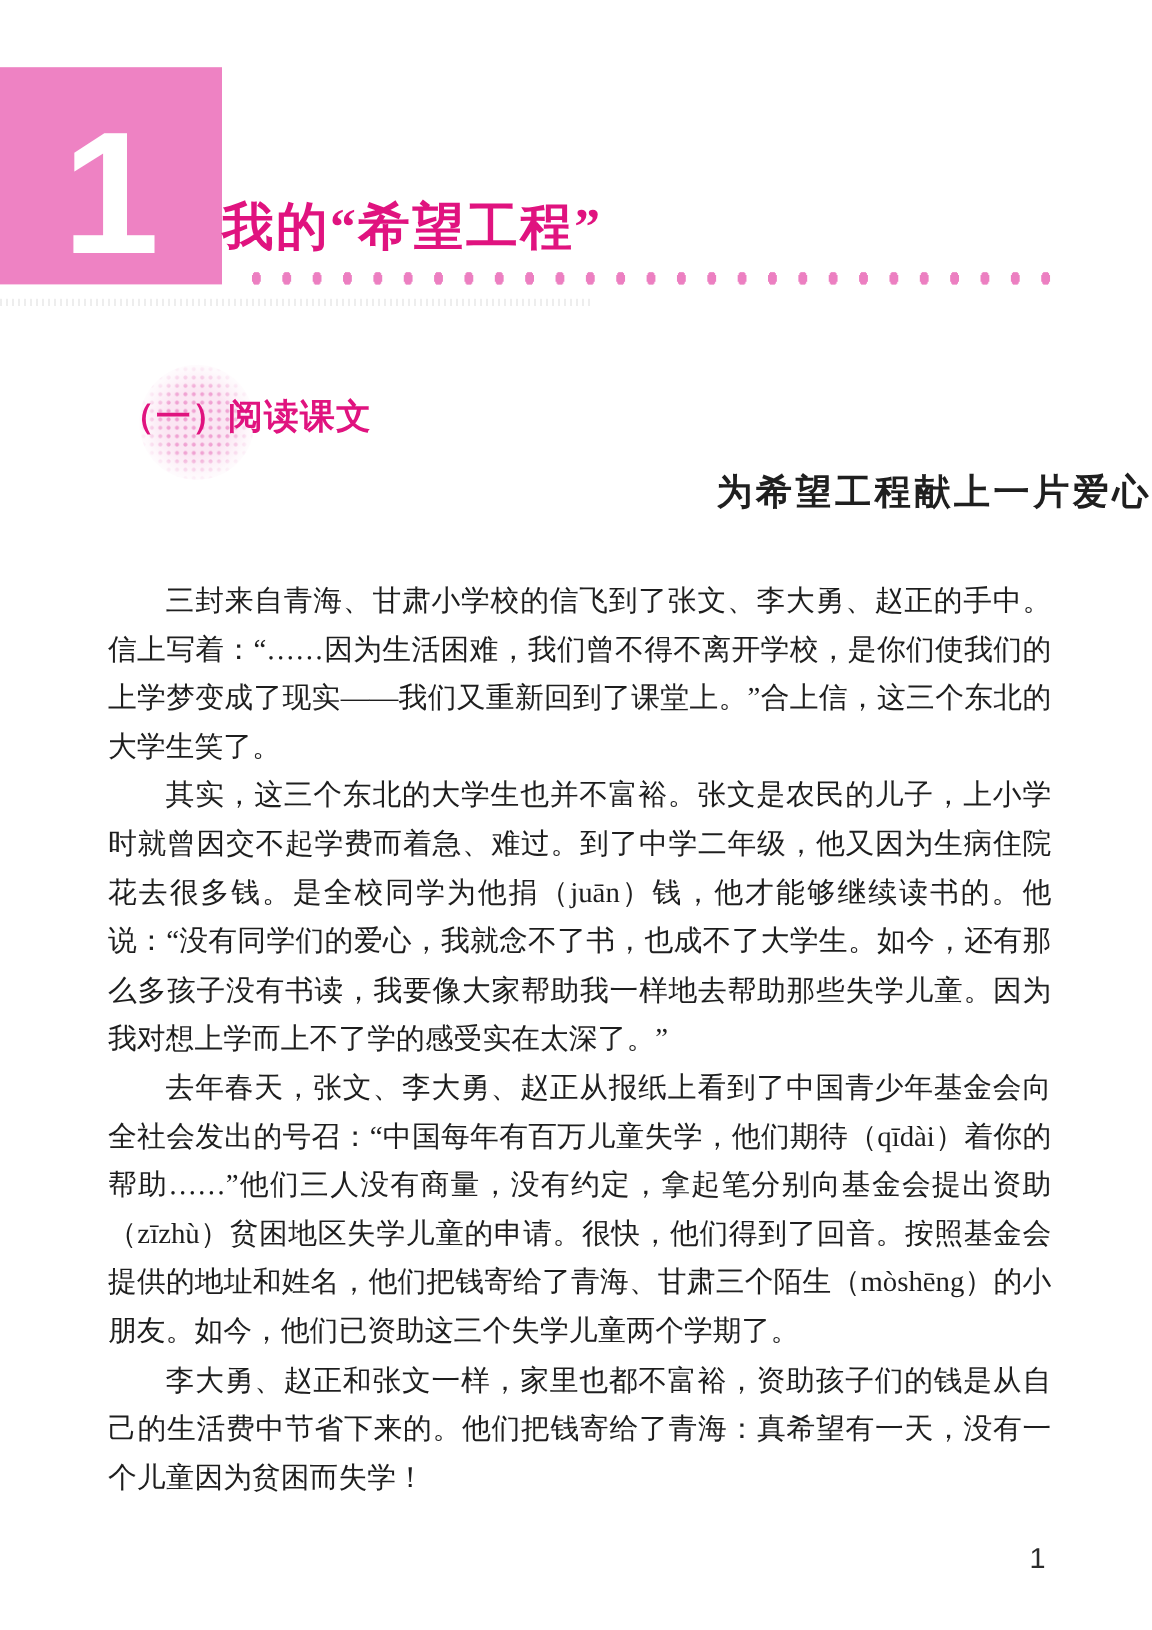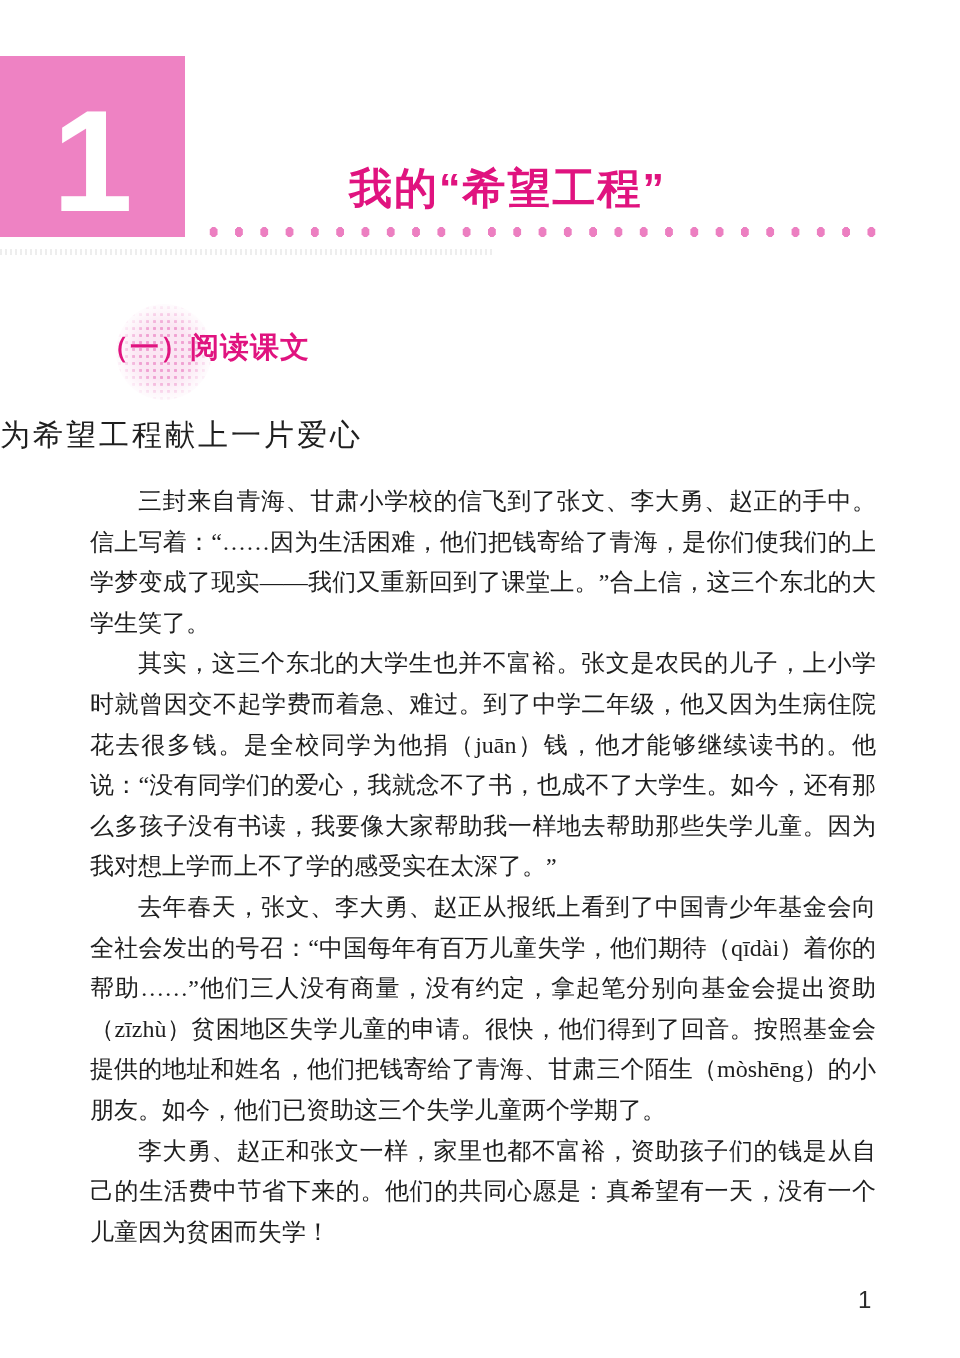--- a/index.html
+++ b/index.html
@@ -36,22 +36,21 @@
     line-height: 100px;
     padding-bottom: 26px;
     color: #ffffff;
   }
   .chapter-title {
     position: absolute;
     top: 160px;
     left: 185px;
     width: 645px;
     margin: 0;
-    text-align: center;
-    font-family: Liberation Sans, sans-serif;
+    font-family: Liberation Serif, serif;
     font-weight: bold;
     font-size: 43px;
     letter-spacing: 2px;
     color: var(--accent-magenta, #e0137f);
     white-space: nowrap;
   }
   .dots-row {
     position: absolute;
     left: 201px;
     top: 226px;
@@ -105,27 +104,27 @@
     font-weight: bold;
     font-size: 29px;
     letter-spacing: 1px;
     color: var(--accent-magenta, #d9187f);
     white-space: nowrap;
   }
 
   
   .reading-title {
     position: absolute;
-    top: 415px;
+    top: 390px;
     left: 0;
     width: 960px;
     margin: 0;
-    text-align: left;
+    text-align: right;
     font-family: "Liberation Serif", serif;
-    font-weight: normal;
+    font-weight: bold;
     font-size: 30px;
     letter-spacing: 3px;
     color: #1f1f1f;
   }
   .passage-body {
     position: absolute;
     left: 90px;
     top: 481px;
     width: 786px;
   }
@@ -164,24 +163,24 @@
   </header>
 
   <div class="section-header">
     <span class="halftone-circle"></span>
     <h2 class="section-label">（一）阅读课文</h2>
   </div>
 
   <main>
     <h3 class="reading-title">为希望工程献上一片爱心</h3>
     <div class="passage-body">
-      <p>三封来自青海、甘肃小学校的信飞到了张文、李大勇、赵正的手中。信上写着：“……因为生活困难，他们把钱寄给了青海，是你们使我们的上学梦变成了现实——我们又重新回到了课堂上。”合上信，这三个东北的大学生笑了。</p>
+      <p>三封来自青海、甘肃小学校的信飞到了张文、李大勇、赵正的手中。信上写着：“……因为生活困难，我们曾不得不离开学校，是你们使我们的上学梦变成了现实——我们又重新回到了课堂上。”合上信，这三个东北的大学生笑了。</p>
       <p>其实，这三个东北的大学生也并不富裕。张文是农民的儿子，上小学时就曾因交不起学费而着急、难过。到了中学二年级，他又因为生病住院花去很多钱。是全校同学为他捐（juān）钱，他才能够继续读书的。他说：“没有同学们的爱心，我就念不了书，也成不了大学生。如今，还有那么多孩子没有书读，我要像大家帮助我一样地去帮助那些失学儿童。因为我对想上学而上不了学的感受实在太深了。”</p>
       <p>去年春天，张文、李大勇、赵正从报纸上看到了中国青少年基金会向全社会发出的号召：“中国每年有百万儿童失学，他们期待（qīdài）着你的帮助……”他们三人没有商量，没有约定，拿起笔分别向基金会提出资助（zīzhù）贫困地区失学儿童的申请。很快，他们得到了回音。按照基金会提供的地址和姓名，他们把钱寄给了青海、甘肃三个陌生（mòshēng）的小朋友。如今，他们已资助这三个失学儿童两个学期了。</p>
-      <p>李大勇、赵正和张文一样，家里也都不富裕，资助孩子们的钱是从自己的生活费中节省下来的。他们的共同心愿是：真希望有一天，没有一个儿童因为贫困而失学！</p>
+      <p>李大勇、赵正和张文一样，家里也都不富裕，资助孩子们的钱是从自己的生活费中节省下来的。他们把钱寄给了青海：真希望有一天，没有一个儿童因为贫困而失学！</p>
     </div>
   </main>
 
   <footer>
     <span class="page-number">1</span>
   </footer>
 
 </div>
 
 </body></html>

